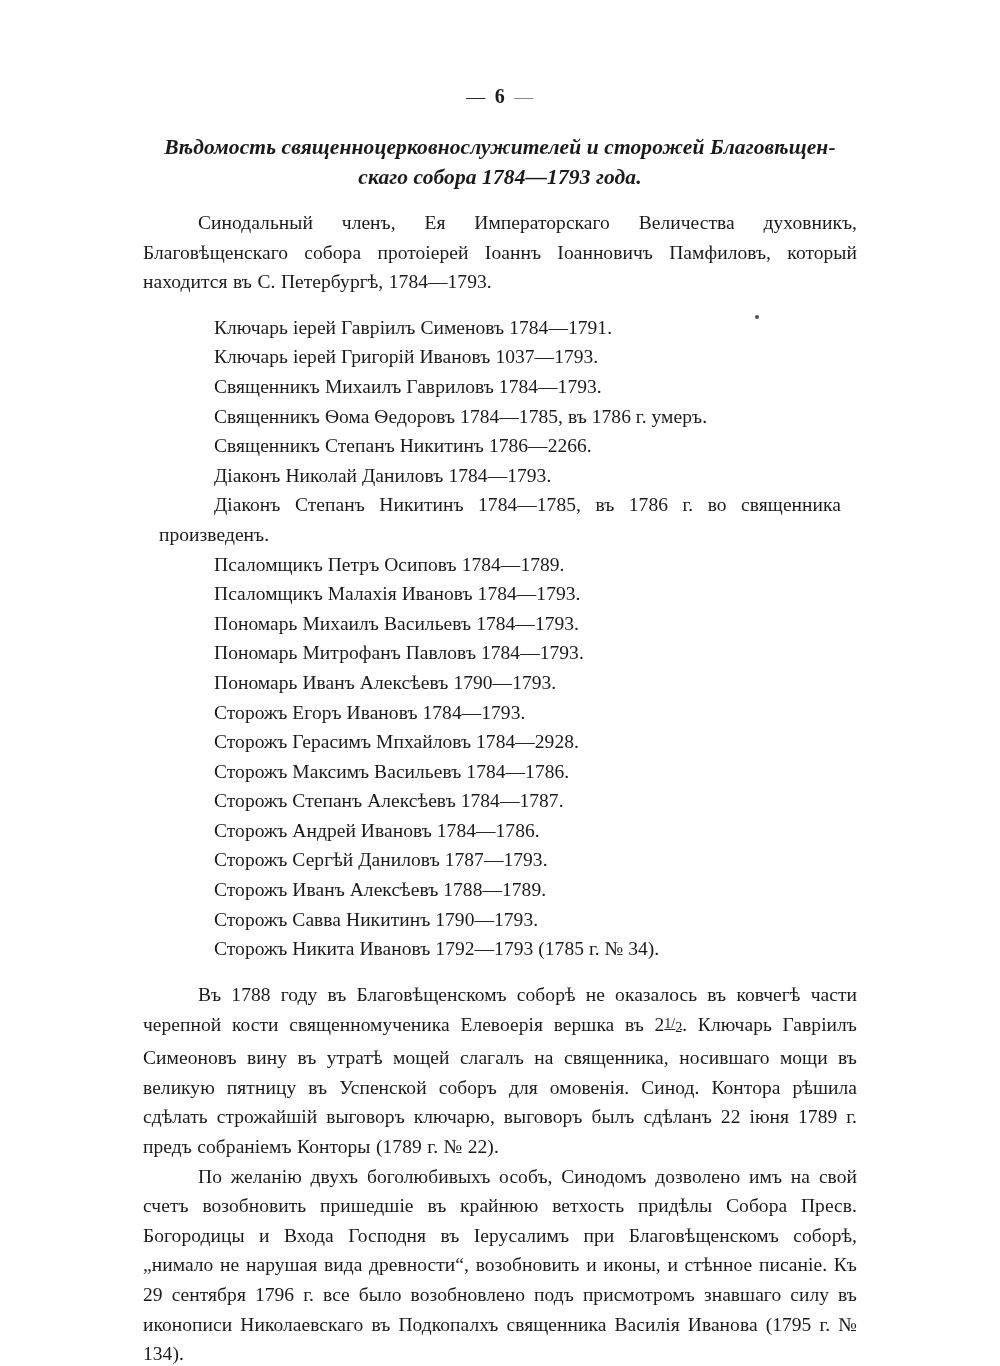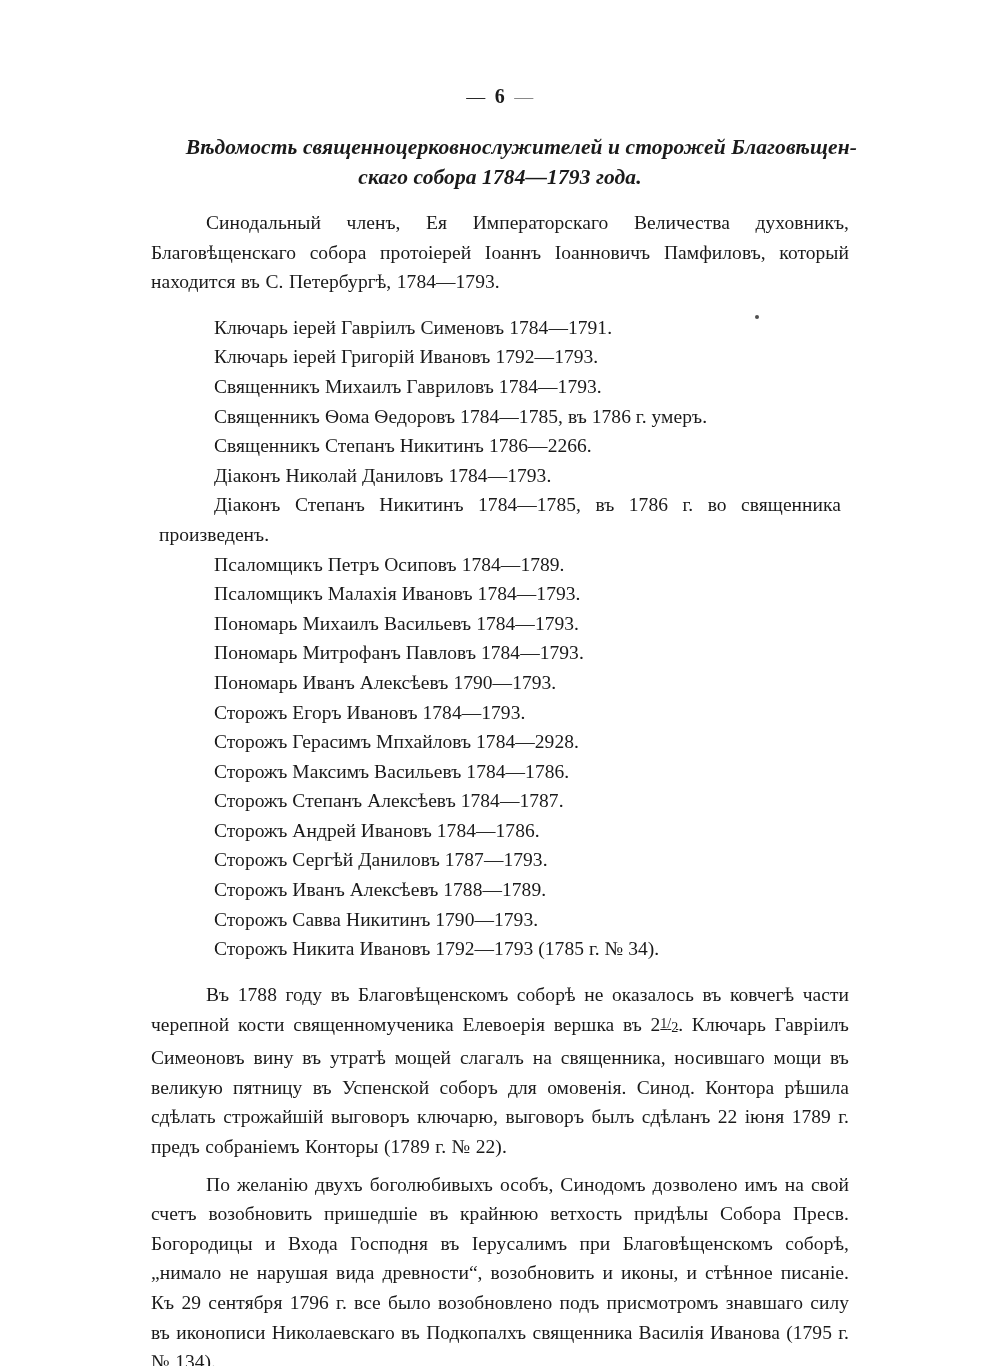--- a/index.html
+++ b/index.html
@@ -57,25 +57,25 @@
 
   .doc-title {
     font-style: italic;
     font-weight: 700;
     font-size: 21.5px;
     line-height: 30px;
     text-align: center;
     margin: 0 0 16px 0;
     letter-spacing: 0.1px;
   }
-  .doc-title .ln1 { display: block; text-align: right; font-style: italic; }
+  .doc-title .ln1 { display: block; text-align: center; font-style: italic; }
   .doc-title .ln2 { display: block; text-align: center; }
 
   p.para {
-    margin: 8px;
+    margin: 0;
     font-size: 19.5px;
     line-height: 29.6px;
     text-align: justify;
     text-indent: 55px;
     letter-spacing: 0.05px;
     word-spacing: 0.6px;
   }
 
   
   ul.roster {
@@ -135,21 +135,21 @@
 
     <h1 class="doc-title">
       <span class="ln1">Вѣдомость священноцерковнослужителей и сторожей Благовѣщен-</span>
       <span class="ln2">скаго собора 1784—1793 года.</span>
     </h1>
 
     <p class="para">Синодальный членъ, Ея Императорскаго Величества духовникъ, Благовѣщенскаго собора протоіерей Іоаннъ Іоанновичъ Памфиловъ, который находится въ С. Петербургѣ, 1784—1793.</p>
 
     <ul class="roster">
         <li>Ключарь іерей Гавріилъ Сименовъ 1784—1791.</li>
-        <li>Ключарь іерей Григорій Ивановъ 1792—1793.</li>
+        <li>Ключарь іерей Григорій Ивановъ 1037—1793.</li>
         <li>Священникъ Михаилъ Гавриловъ 1784—1793.</li>
         <li>Священникъ Ѳома Ѳедоровъ 1784—1785, въ 1786 г. умеръ.</li>
         <li>Священникъ Степанъ Никитинъ 1786—2266.</li>
         <li>Діаконъ Николай Даниловъ 1784—1793.</li>
         <li class="wrap"><span class="lead">Діаконъ Степанъ Никитинъ 1784—1785, въ 1786 г. во священника произведенъ.</span></li>
         <li>Псаломщикъ Петръ Осиповъ 1784—1789.</li>
         <li>Псаломщикъ Малахія Ивановъ 1784—1793.</li>
         <li>Пономарь Михаилъ Васильевъ 1784—1793.</li>
         <li>Пономарь Митрофанъ Павловъ 1784—1793.</li>
         <li>Пономарь Иванъ Алексѣевъ 1790—1793.</li>

